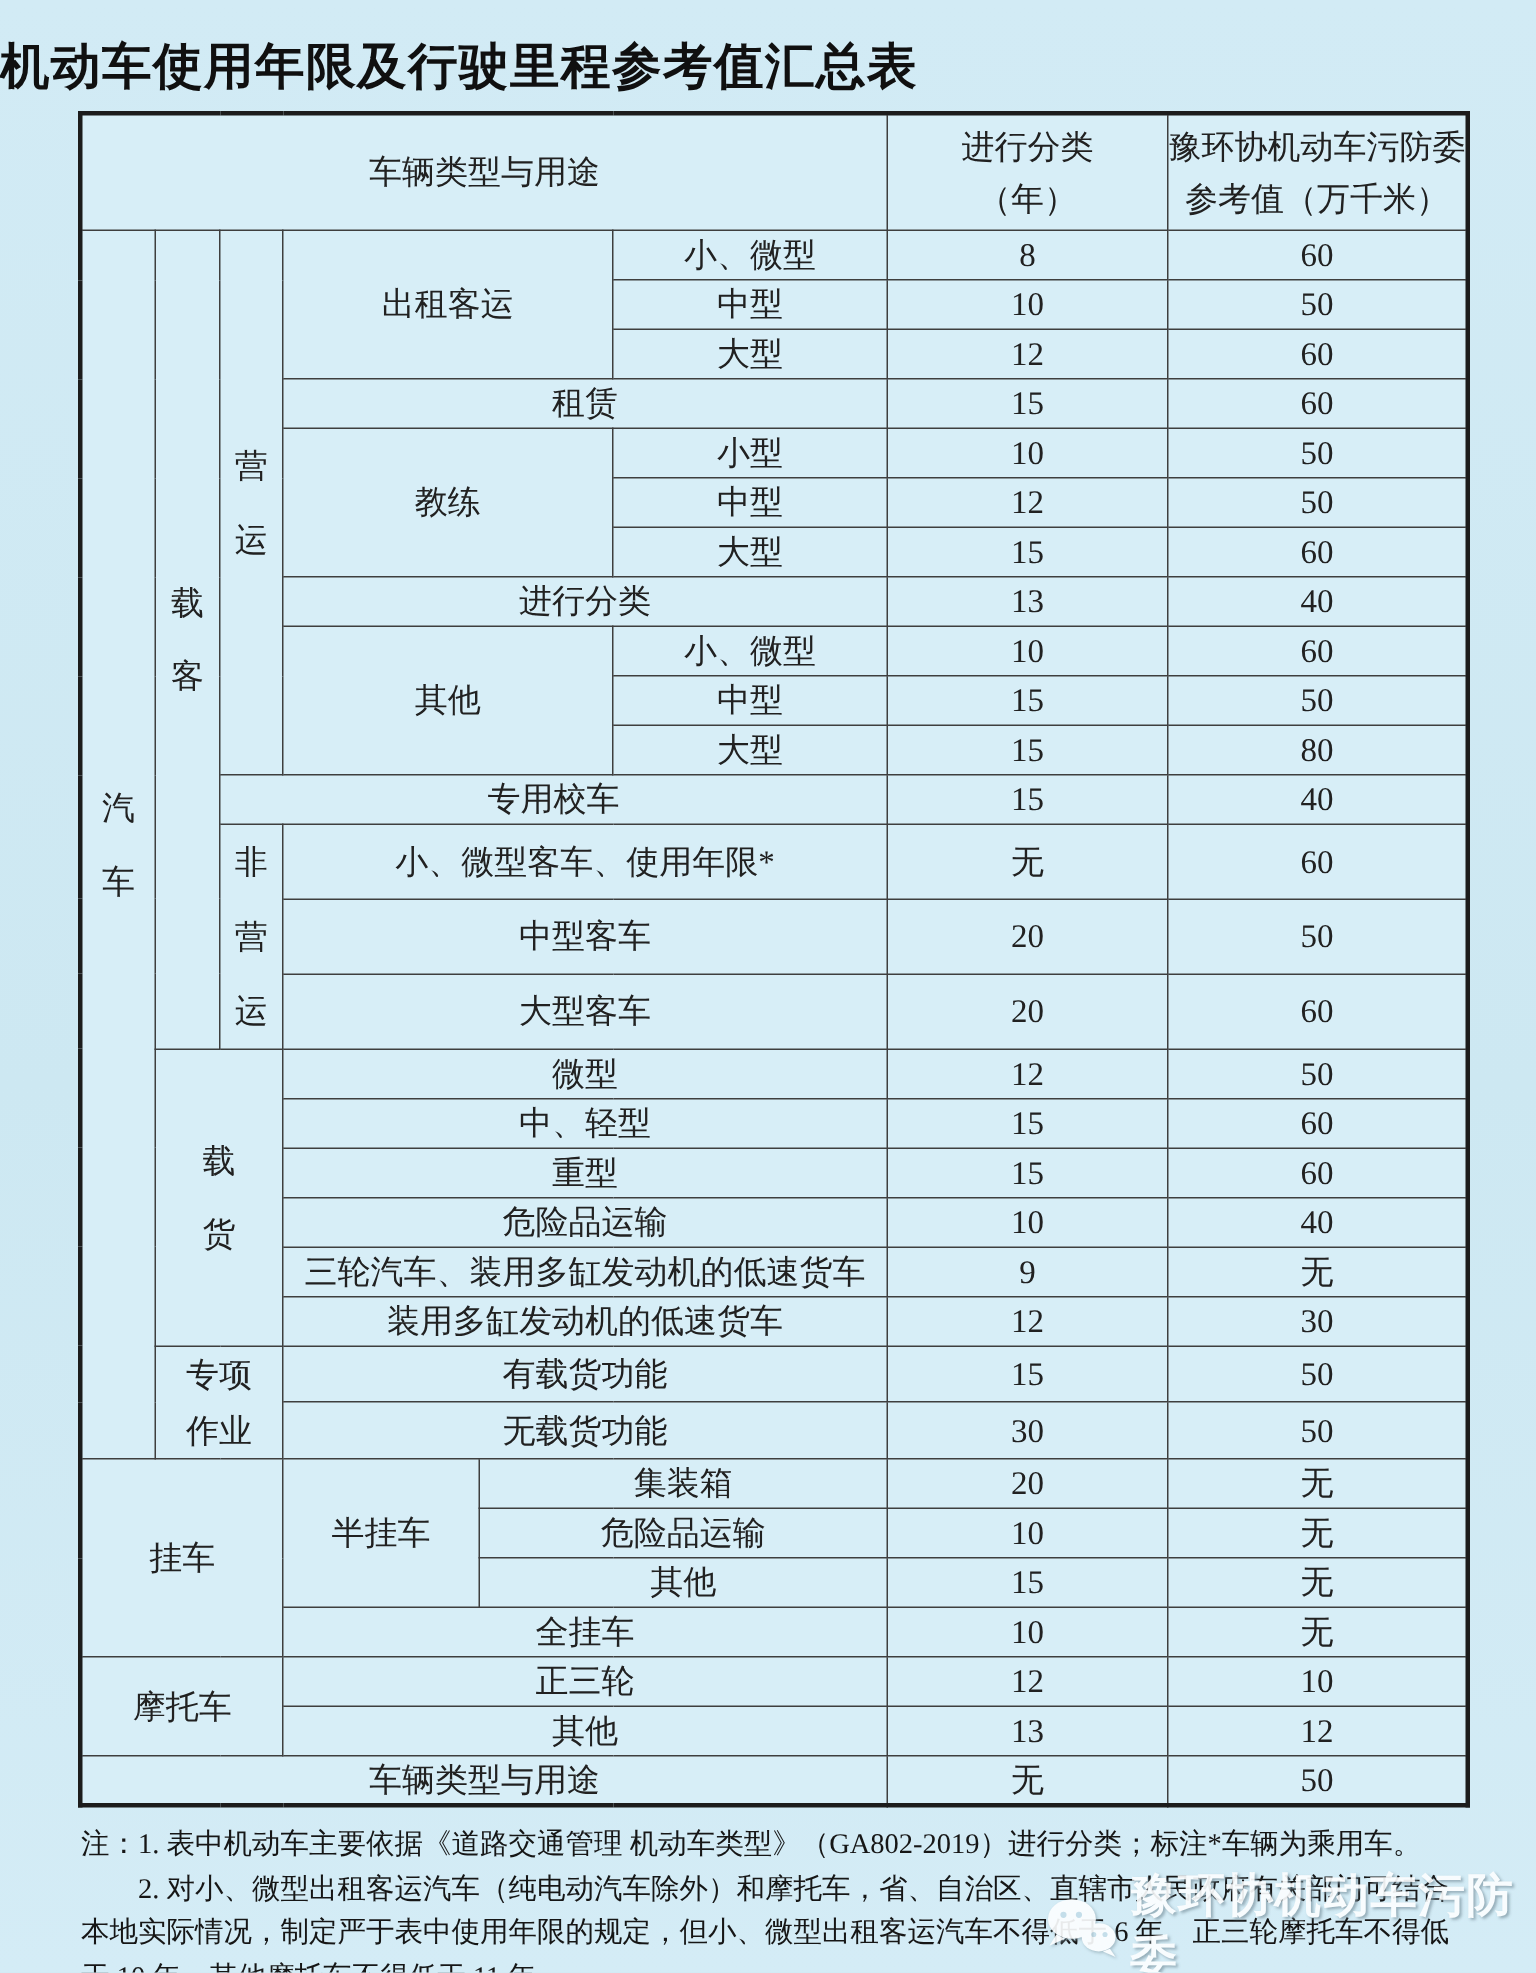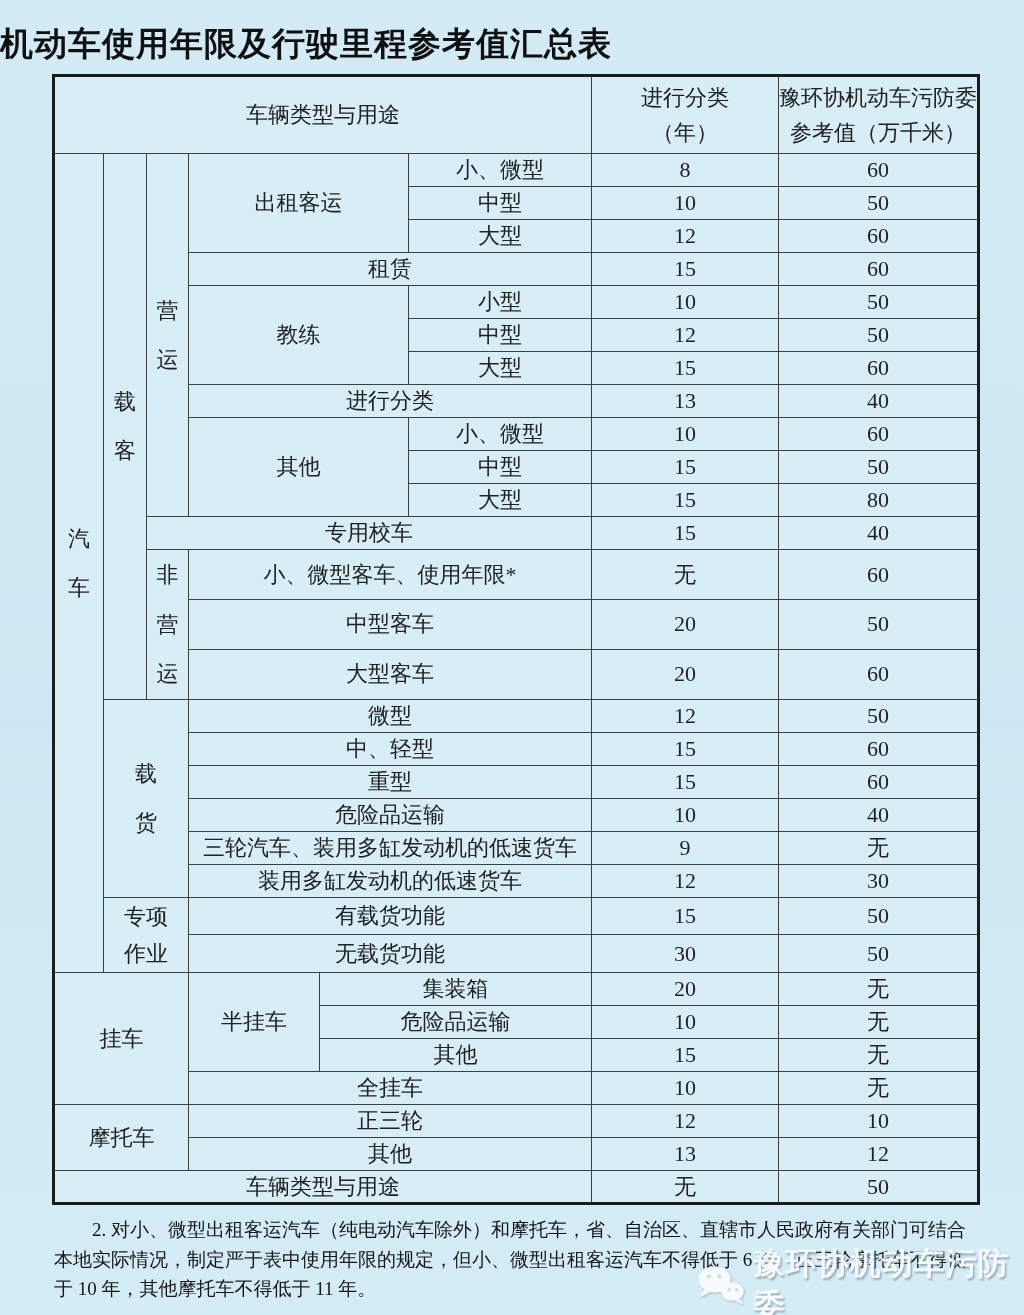--- a/index.html
+++ b/index.html
@@ -288,20 +288,21 @@
         </tr>
         <tr>
           <td colspan="6"><span>车辆类型与用途</span></td>
           <td><span>无</span></td>
           <td><span>50</span></td>
         </tr>
       </tbody>
   </table>
 
   <div class="notes">
+    <p>注：1. 表中机动车主要依据《道路交通管理 机动车类型》（GA802-2019）进行分类；标注*车辆为乘用车。</p>
     <p class="indent">2. 对小、微型出租客运汽车（纯电动汽车除外）和摩托车，省、自治区、直辖市人民政府有关部门可结合本地实际情况，制定严于表中使用年限的规定，但小、微型出租客运汽车不得低于 6 年　正三轮摩托车不得低于 10 年，其他摩托车不得低于 11 年。</p>
   </div>
 
   <div class="watermark">
     <svg class="wm-icon" width="58" height="46" viewBox="0 0 58 46" aria-hidden="true">
       <ellipse cx="23" cy="17" rx="17" ry="14" fill="#fbfdfe"></ellipse>
       <path d="M12 28 L7 36 L18 31 Z" fill="#fbfdfe"></path>
       <circle cx="17" cy="14" r="2.2" fill="#c3dde9"></circle>
       <circle cx="28" cy="14" r="2.2" fill="#c3dde9"></circle>
       <ellipse cx="42" cy="30" rx="12" ry="10" fill="#fbfdfe"></ellipse>

